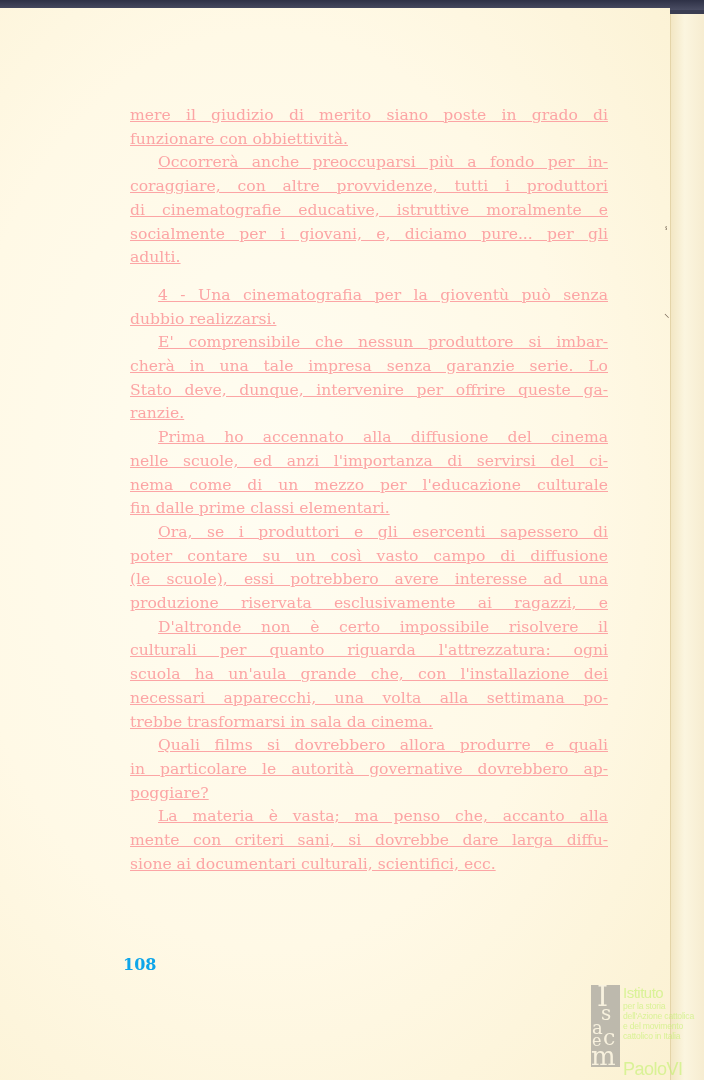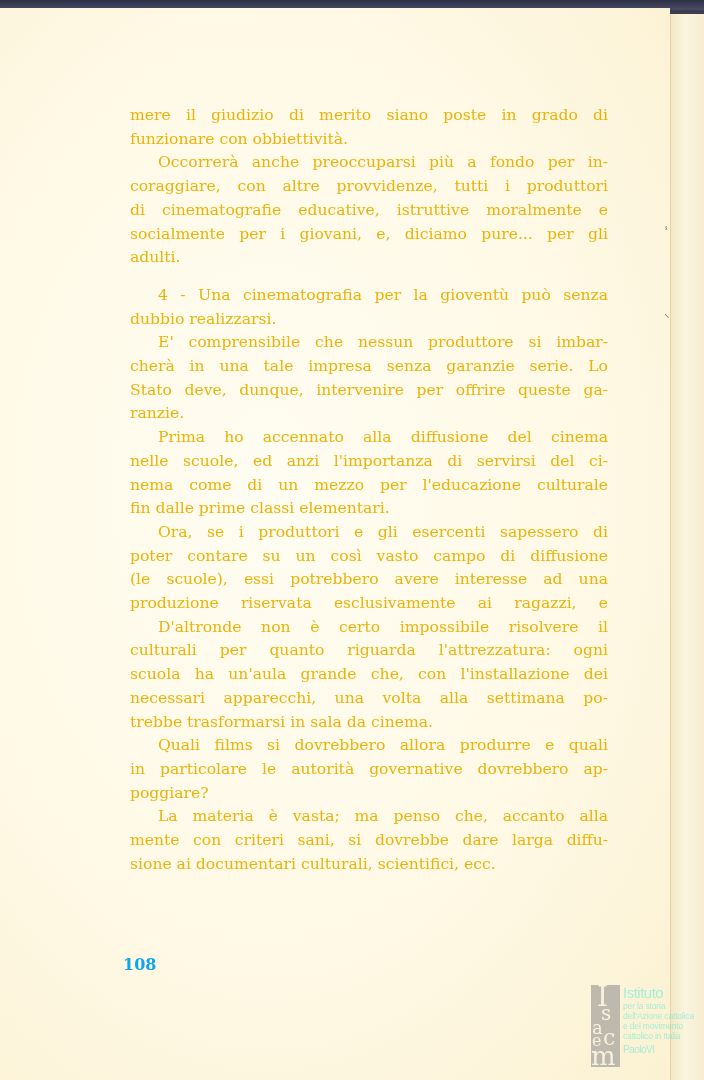--- a/index.html
+++ b/index.html
@@ -16,23 +16,24 @@
     position: absolute; left: 0; top: 8px; width: 670px; height: 1072px;
     background: radial-gradient(ellipse at 40% 45%, #fffdf2 0%, #fff9e6 55%, #fbf1d2 100%);
   }
   .page-right {
     position: absolute; left: 670px; top: 14px; width: 34px; height: 1066px;
     background: linear-gradient(90deg, #f3e7c4 0%, #fbf5df 40%, #f6ecd0 100%);
     border-left: 1px solid #e4d4a8;
   }
   .text-block {
     position: absolute; left: 130px; top: 104px; width: 478px;
-    color: #eab308;
+    color: #fca5a5;
     font-size: 15.6px;
     line-height: 23.7px;
+    text-decoration: underline;
   }
   .para {
     margin: 0; text-align: justify; text-align-last: left;
     hyphens: manual;
   }
   .para.gap-before { margin-top: 14px; }
   .line { display: block; text-align: justify; text-align-last: justify; white-space: nowrap; }
   .line.last { text-align-last: left; }
   .page-number {
     position: absolute; left: 123px; top: 955px;
@@ -44,26 +45,26 @@
     opacity: 0.55;
   }
   .wm-letters {
     position: absolute; left: 0; top: 0; width: 29px; height: 82px;
     background: #8a8a8a; color: #f5f1e4;
     font-family: "DejaVu Serif", serif;
   }
   .wm-letters span { position: absolute; display: block; line-height: 1; }
   .wm-text {
     position: absolute; left: 32px; top: 0; width: 80px;
-    font-family: "Liberation Sans", sans-serif; color: #5eead4;
+    font-family: "Liberation Sans", sans-serif; color: #bef264;
     line-height: 1;
   }
   .wm-text .l1 { font-size: 15px; letter-spacing: -0.5px; display: block; }
   .wm-text .sm { font-size: 8.6px; display: block; margin-top: 1.6px; letter-spacing: -0.2px; white-space: nowrap; }
-  .wm-text .l7 { font-size: 10px; display: block; margin-top: 4px; letter-spacing: -0.5px; }
+  .wm-text .l7 { font-size: 18px; display: block; margin-top: 19px; letter-spacing: -0.5px; }
   .mark { position: absolute; color: #6b5a4a; font-size: 11px; }
 </style>
 </head>
 <body>
 
 <div class="top-edge"></div>
 <div class="page"></div>
 <div class="page-right"></div>
 
 <span class="mark" style="left:663px; top:225px;">ⸯ</span>

